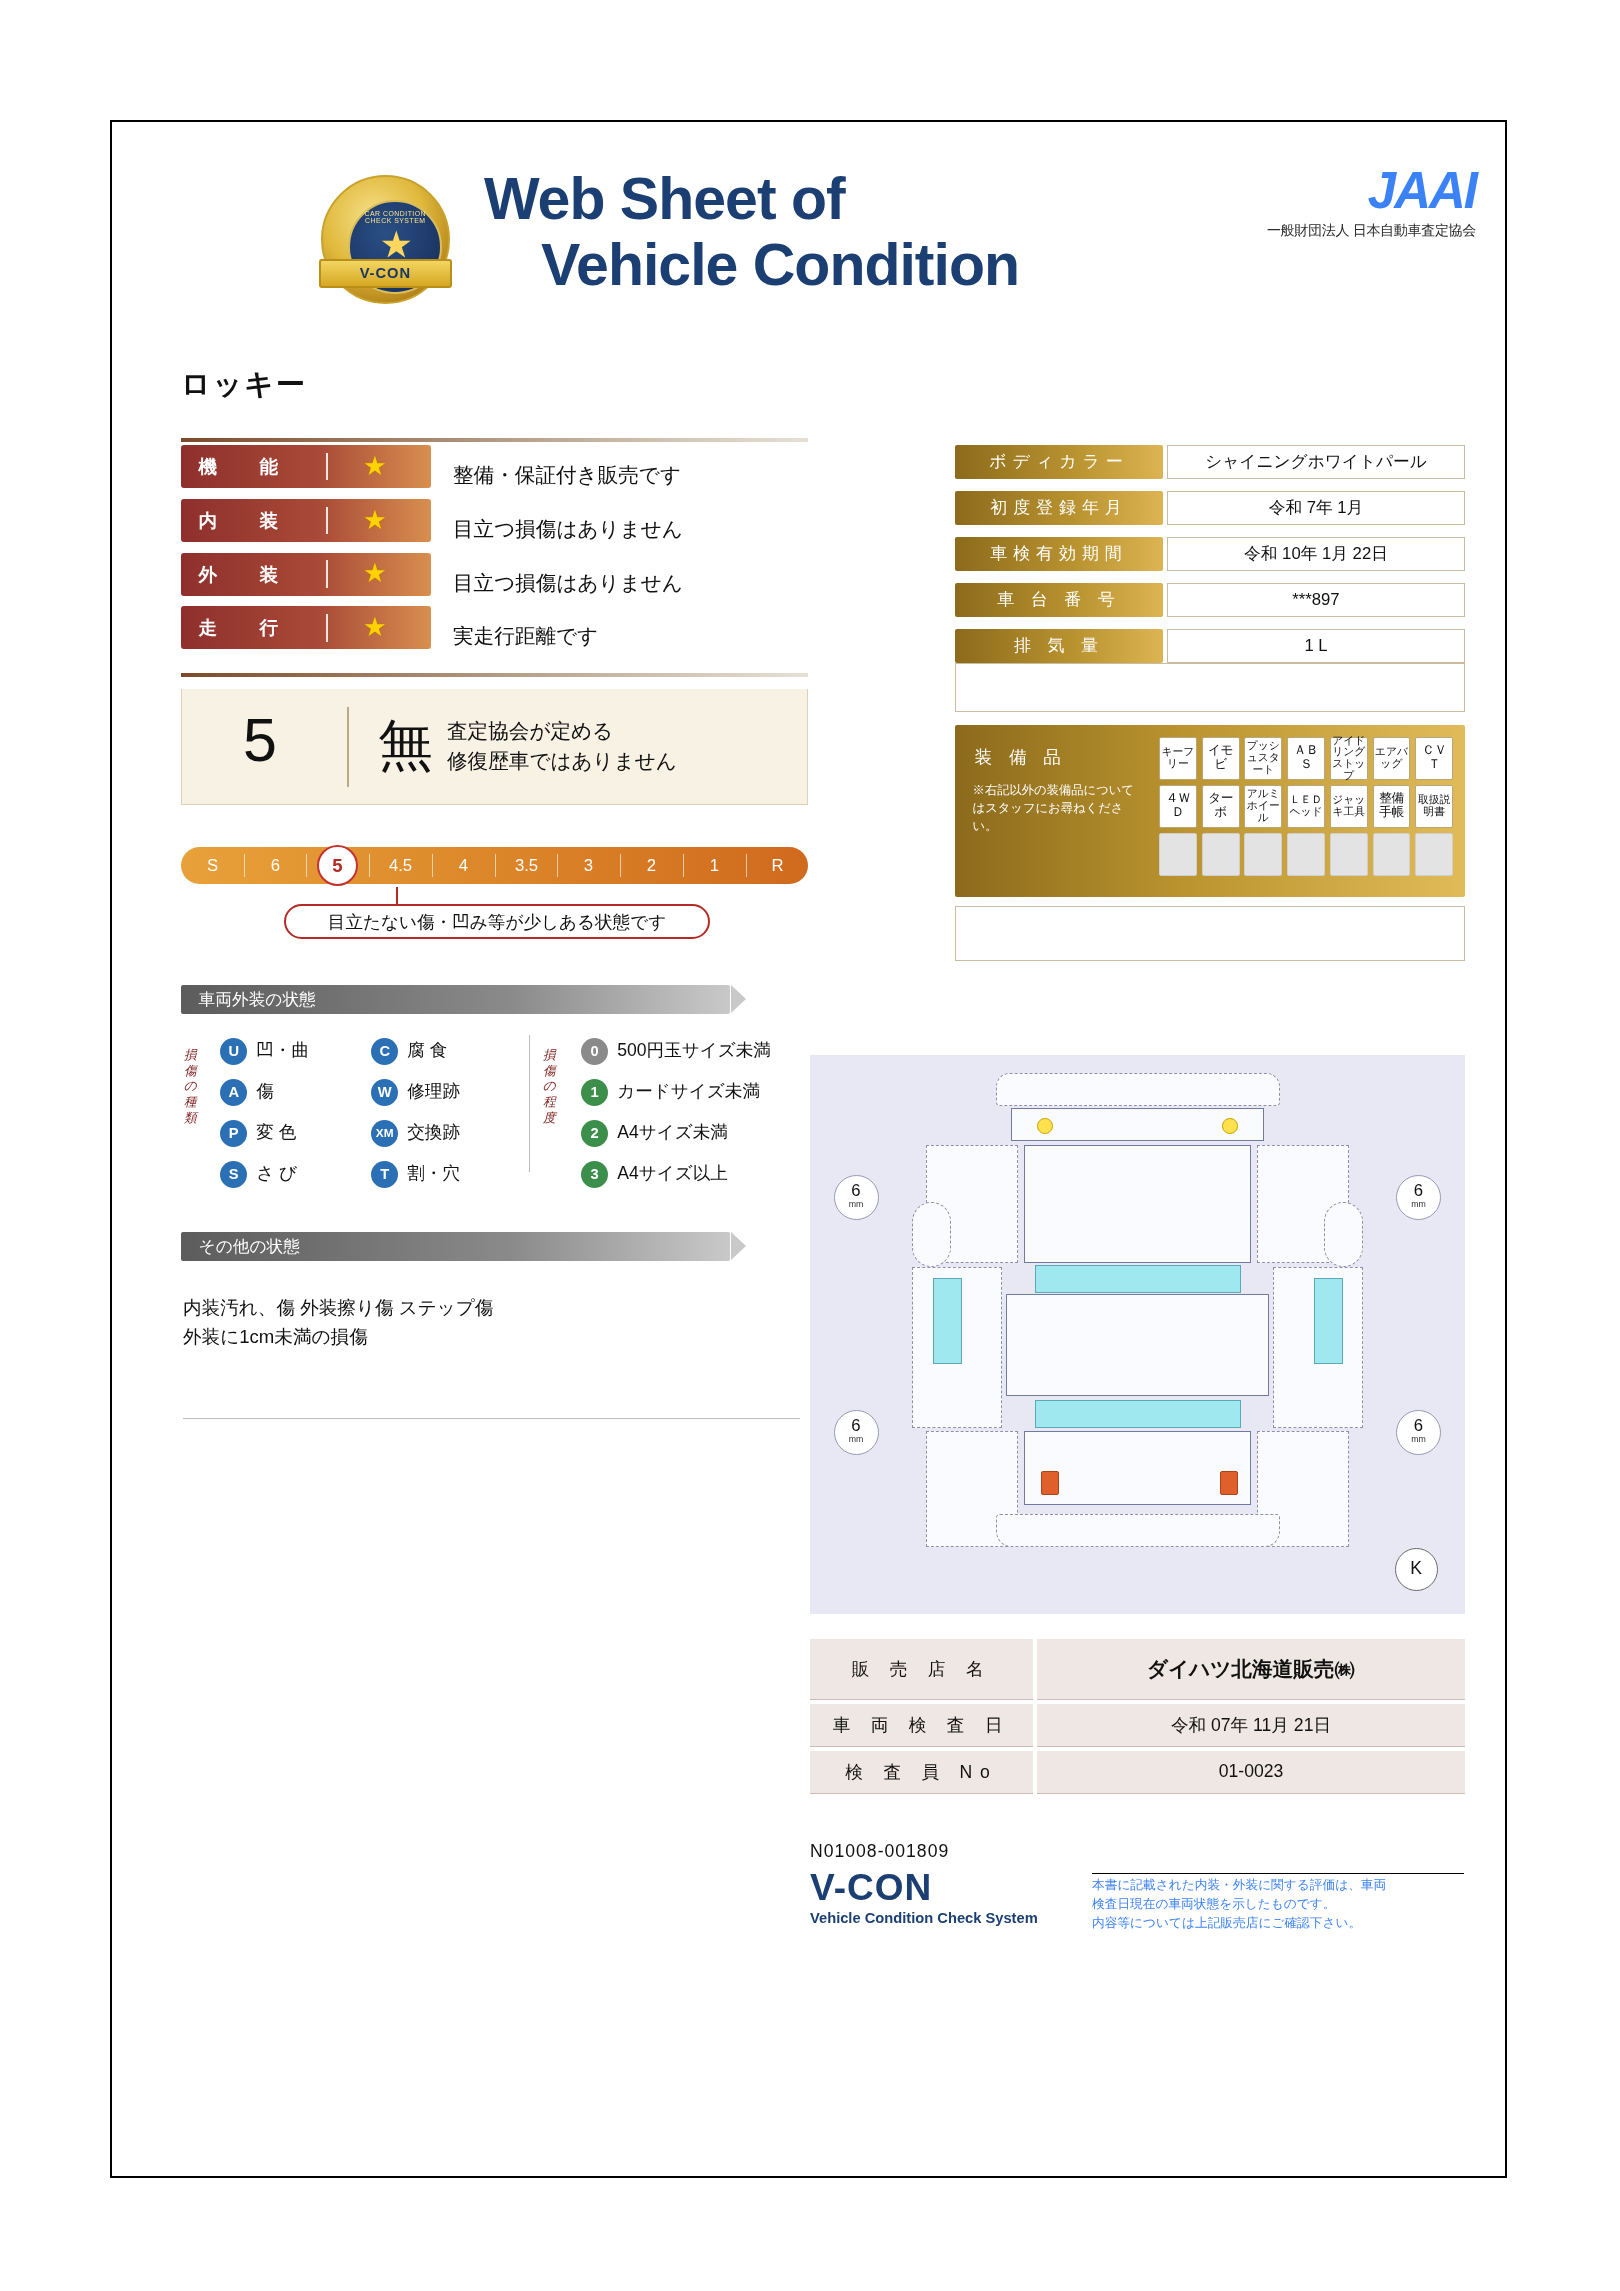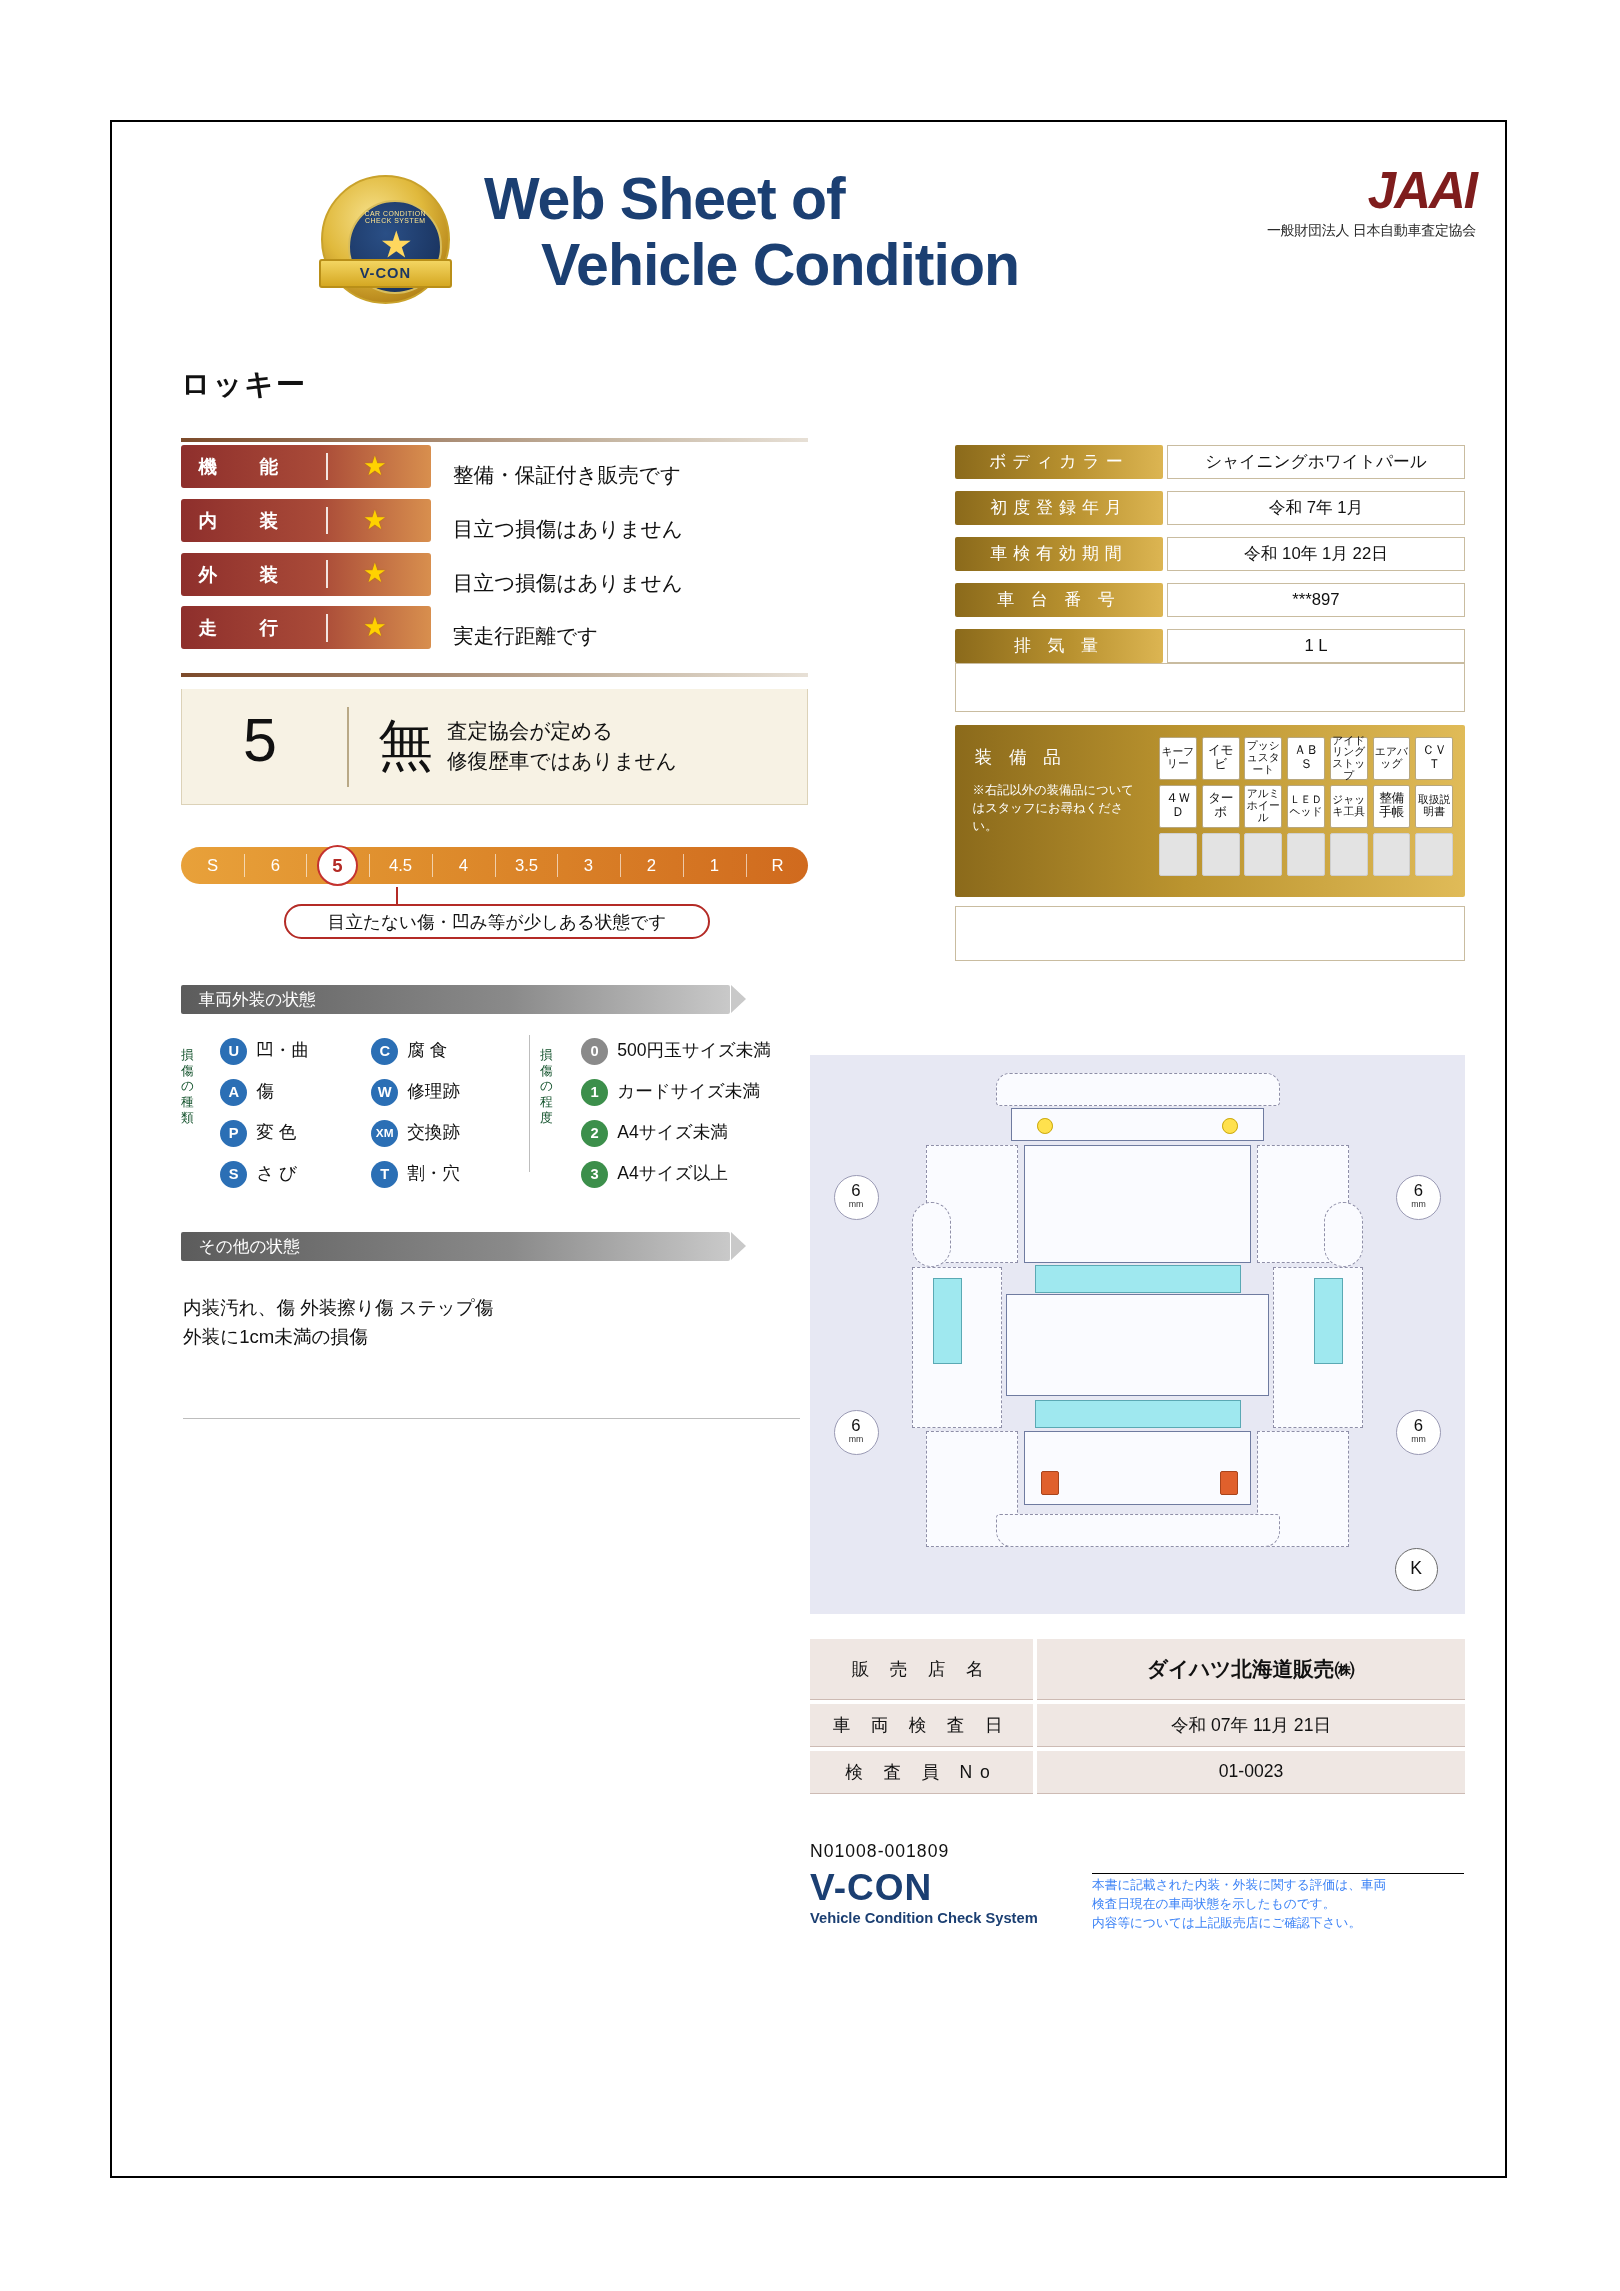--- a/index.html
+++ b/index.html
@@ -115,21 +115,21 @@
   }
   #title-line2 { padding-left: 57px; }
   #jaai-logo {
     position: absolute;
     right: 29px;
     top: 43px;
     width: 284px;
     text-align: right;
   }
   #jaai-logo .logo-mark {
-    color: #7f1d1d;
+    color: #3b82f6;
     font-size: 51px;
     font-weight: bold;
     font-style: italic;
     letter-spacing: -2px;
     line-height: 1;
   }
   #jaai-logo .logo-sub {
     margin-top: 5.9px;
     color: #2b2b2b;
     font-size: 14px;
@@ -414,24 +414,25 @@
     border-top: 14.7px solid transparent;
     border-bottom: 14.7px solid transparent;
     border-left: 15.7px solid #c9c9c9;
   }
 
   
   #legend { position: absolute; left: 67px; top: 912px; width: 686px; }
   .legend-vert {
     position: absolute;
     font-size: 12.7px;
-    color: #14532d;
+    color: #7f1d1d;
     line-height: 1.25;
     width: 15.7px;
-    text-align: left;
+    text-align: right;
+    font-style: italic;
   }
   .lg-item { position: absolute; font-size: 17.6px; color: #111; }
   .lg-badge {
     display: inline-block;
     width: 27.4px; height: 27.4px;
     border-radius: 50%;
     color: #fff;
     font-size: 14.7px;
     font-weight: bold;
     line-height: 27.4px;

